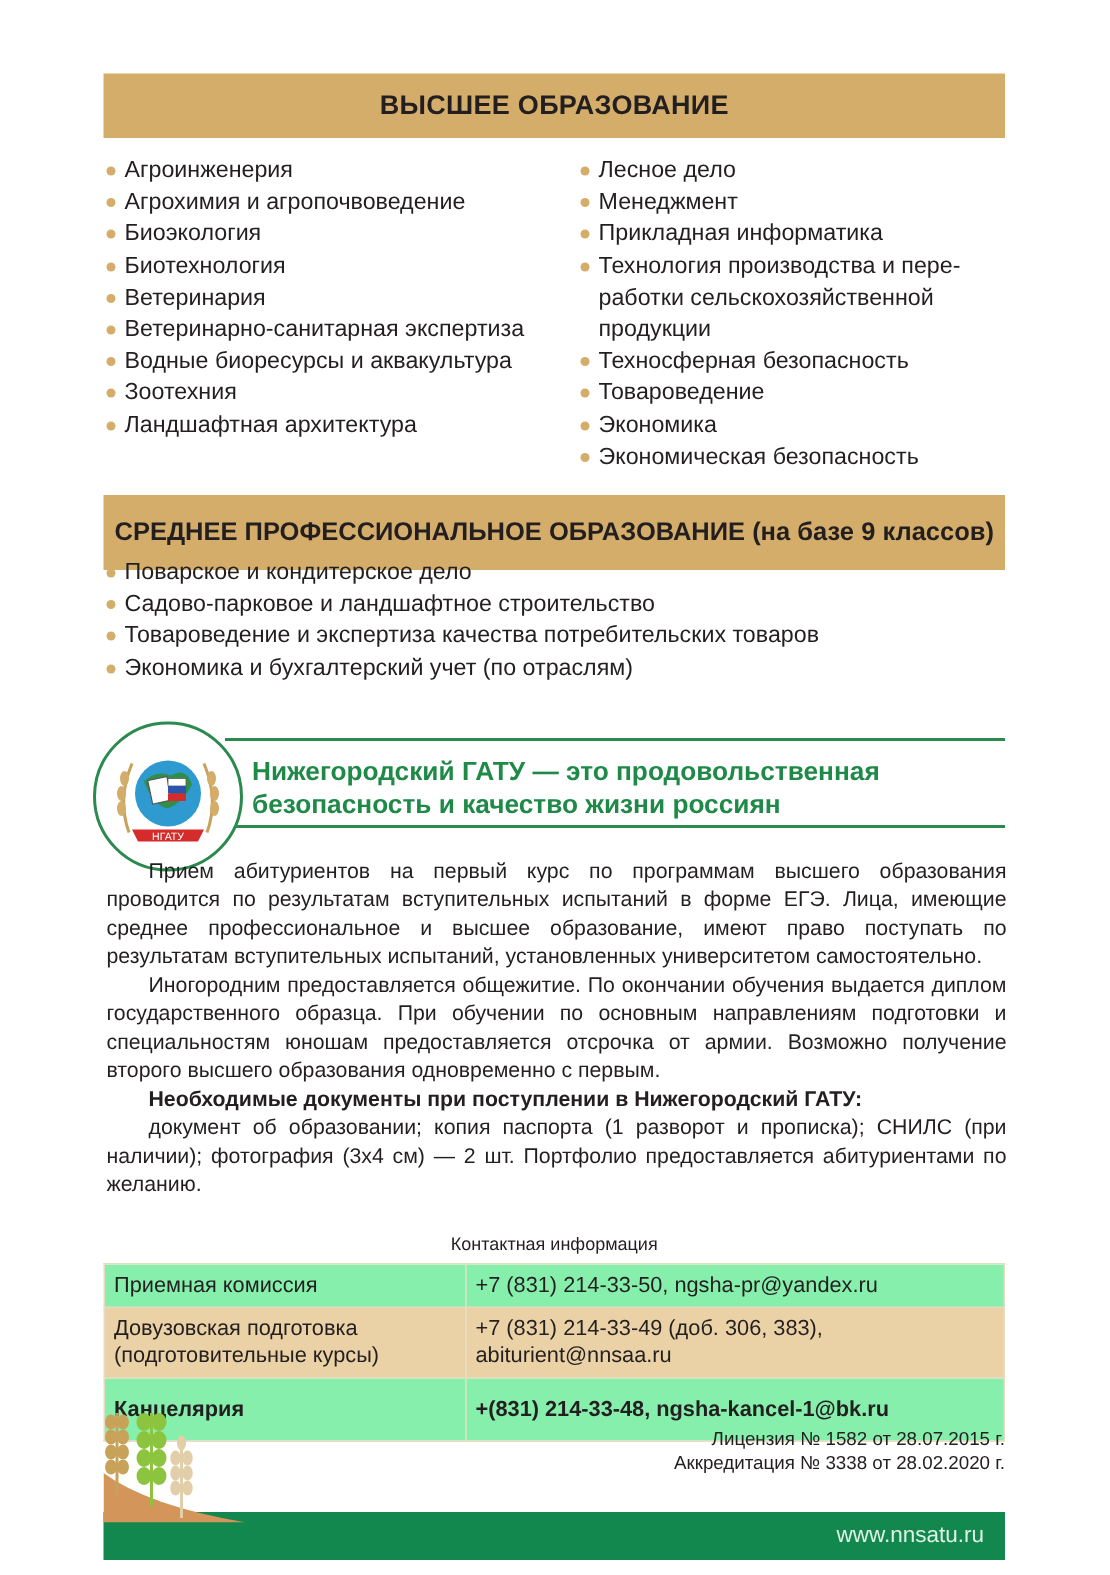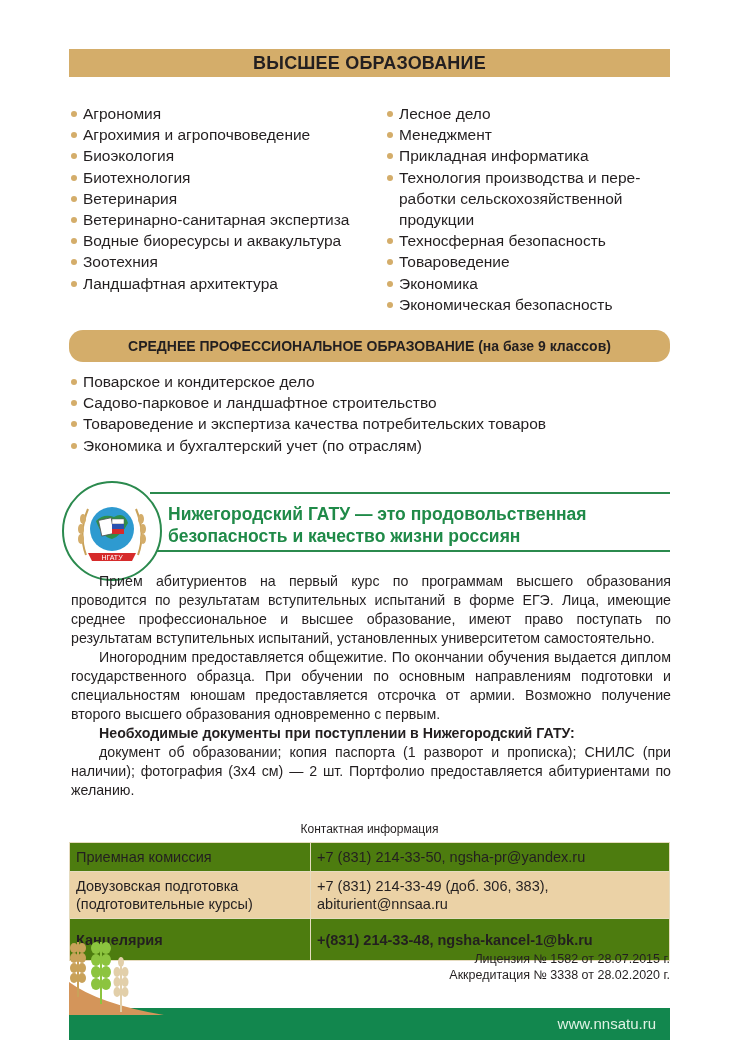--- a/index.html
+++ b/index.html
@@ -5,22 +5,22 @@
     * { box-sizing: border-box; margin: 0; padding: 0; }
     html, body { width: 740px; height: 1050px; background: #ffffff; overflow: hidden; }
     body { position: relative; font-family: "Liberation Sans", sans-serif; color: #231f20; }
 
     .section-header {
       position: absolute; left: 69px; width: 601px;
       background: #d4ad6a; color: #231f20;
       display: flex; align-items: center; justify-content: center;
       font-family: "Liberation Sans", sans-serif; font-weight: bold;
     }
-    #hdr-higher { top: 49px; height: 28px; font-size: 18px; letter-spacing: 0.2px; }
-    #hdr-spo { top: 330px; height: 32px; font-size: 14px; border-radius: 14px; }
+    #hdr-higher { top: 49px; height: 43px; font-size: 18px; letter-spacing: 0.2px; }
+    #hdr-spo { top: 330px; height: 50px; font-size: 17px; }
 
     .bullets { position: absolute; list-style: none; font-size: 15.5px; line-height: 21.2px; color: #231f20; }
     .bullets li { position: relative; padding-left: 12px; }
     .bullets li::before {
       content: ""; position: absolute; left: 0; top: 8px;
       width: 6px; height: 6px; border-radius: 50%; background: #d4ad6a;
     }
     #list-higher-left { left: 71px; top: 103px; width: 310px; }
     #list-higher-right { left: 387px; top: 103px; width: 283px; }
     #list-spo { left: 71px; top: 371px; width: 600px; font-size: 15.5px; line-height: 21.2px; }
@@ -48,21 +48,21 @@
     .contact-title {
       position: absolute; left: 69px; top: 822px; width: 601px; text-align: center;
       font-weight: normal; font-size: 12px;
     }
     table.contacts {
       position: absolute; left: 69px; top: 842px; width: 601px;
       border-collapse: collapse; font-size: 14.5px; line-height: 18px;
     }
     table.contacts td { border: 1px solid #e6dcc0; padding: 5px 6px; vertical-align: middle; color: #231f20; }
     table.contacts td.c1 { width: 241px; }
-    table.contacts tr.light td { background: #4d7c0f; }
+    table.contacts tr.light td { background: #86efac; }
     table.contacts tr.dark td { background: #ebd2a6; }
     table.contacts tr.r1 td { height: 29px; }
     table.contacts tr.r2 td { height: 44px; }
     table.contacts tr.r3 td { height: 42px; font-weight: bold; }
 
     .license {
       position: absolute; right: 70px; top: 951px; text-align: right;
       font-size: 12.5px; line-height: 16px; color: #231f20;
     }
     .footer-band {
@@ -75,21 +75,21 @@
     .footer-art { position: absolute; left: 69px; top: 942px; width: 110px; height: 73px; }
   </style>
 </head>
 <body>
 
 <div class="section-header" id="hdr-higher">
   <span>ВЫСШЕЕ ОБРАЗОВАНИЕ</span>
 </div>
 
 <ul class="bullets" id="list-higher-left">
-  <li>Агрономия</li>
+  <li>Агроинженерия</li>
   <li>Агрохимия и агропочвоведение</li>
   <li>Биоэкология</li>
   <li>Биотехнология</li>
   <li>Ветеринария</li>
   <li>Ветеринарно-санитарная экспертиза</li>
   <li>Водные биоресурсы и аквакультура</li>
   <li>Зоотехния</li>
   <li>Ландшафтная архитектура</li>
 </ul>
 

